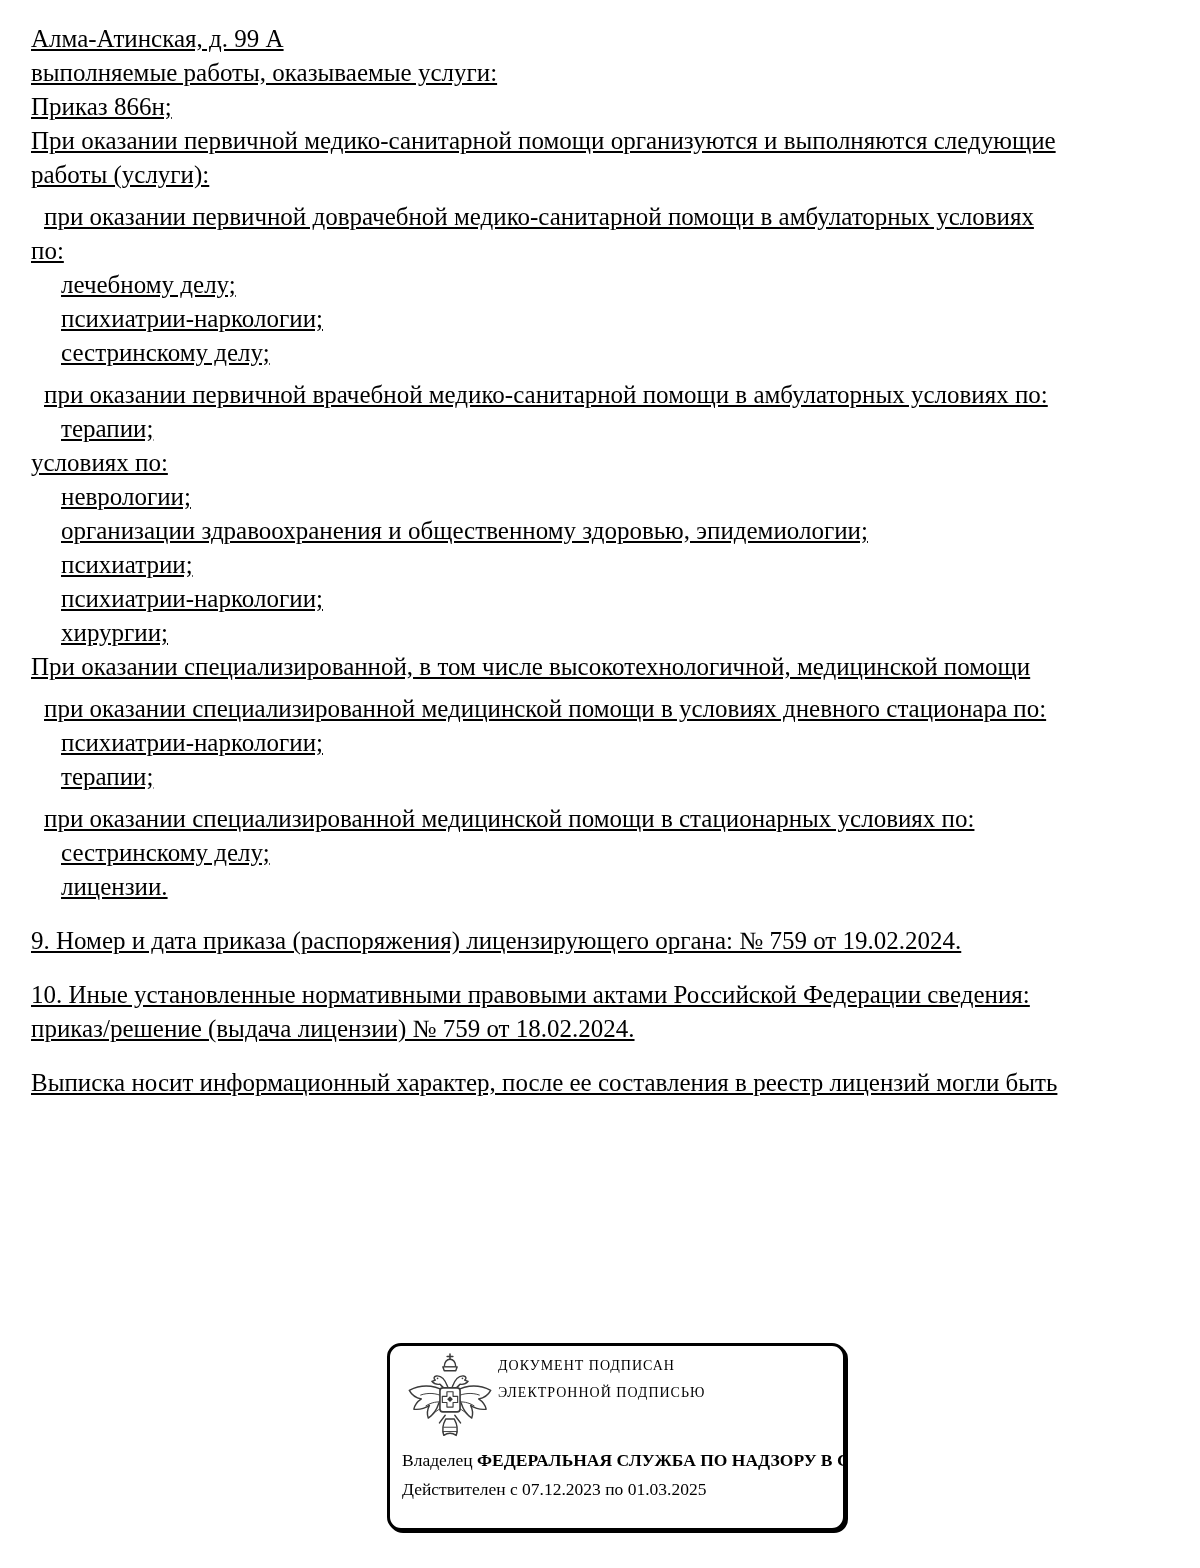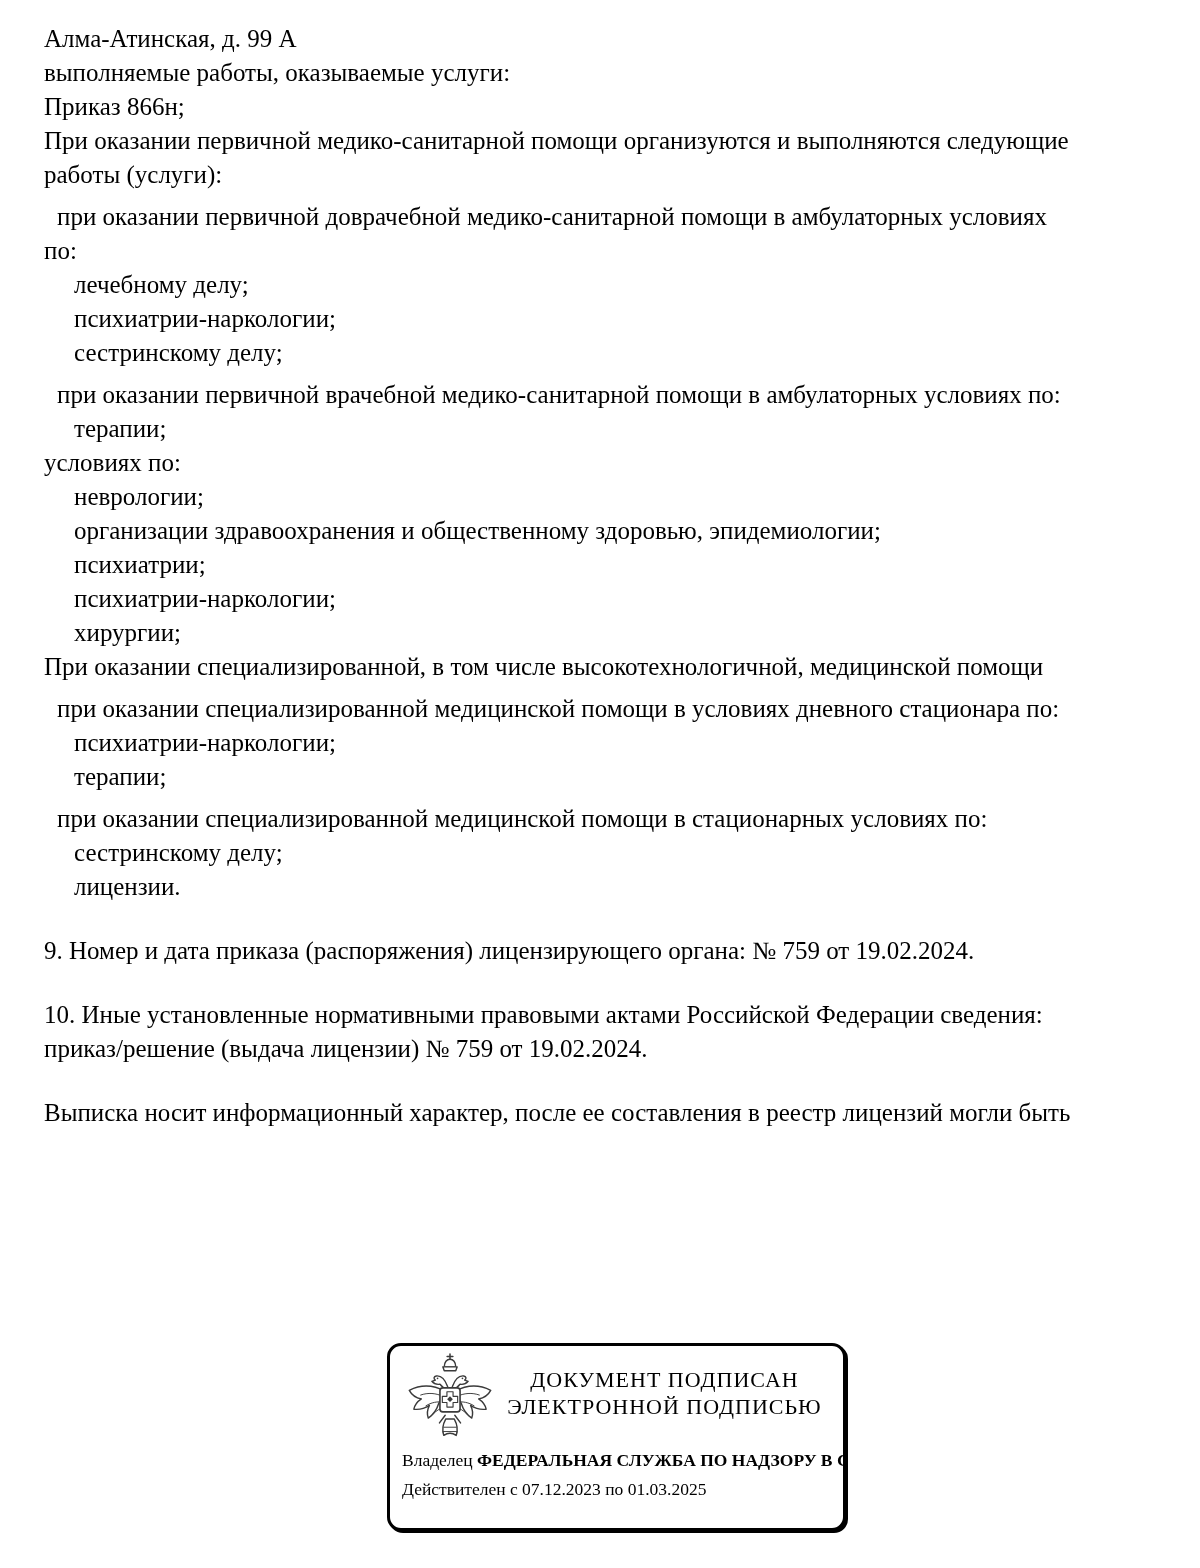--- a/index.html
+++ b/index.html
@@ -5,53 +5,52 @@
   html, body { margin: 0; padding: 0; }
   body {
     width: 1200px; height: 1568px;
     background: #ffffff;
     color: #000000;
     font-family: "Liberation Serif", "DejaVu Serif", serif;
     position: relative;
     overflow: hidden;
   }
   .doc {
-    padding: 22px 29px 0 44px;
+    padding: 22px 29px 0 31px;
     font-size: 25px;
+    text-decoration: underline;
   }
   .ln {
     line-height: 34px;
     white-space: nowrap;
   }
   .ind1 { padding-left: 13px; margin-top: 8px; }   
   .ind2 { padding-left: 30px; }   
-  .gap  { margin-top: 30px; }     
+  .gap  { margin-top: 20px; }     
 
   .stamp {
     position: absolute;
     left: 387px; top: 1343px;
     width: 459px; height: 188px;
     box-sizing: border-box;
     border: 3px solid #000;
     border-radius: 14px;
     background: #fff;
     box-shadow: 2px 2px 0 #000;
     overflow: hidden;
     padding: 6px 12px 0 12px;
   }
   .stamp-top { display: flex; align-items: flex-start; }
   .emblem { width: 96px; height: 92px; flex: 0 0 auto; }
   .emblem svg { width: 100%; height: 100%; display: block; }
   .stamp-title {
     flex: 1;
-    text-align: center;
-    font-size: 22px;
+    font-size: 14px;
     line-height: 27px;
     letter-spacing: 1px;
-    margin-top: 14px;
   }
   .stamp-lines {
     margin-top: 2px;
     font-size: 17.5px;
     line-height: 29px;
     white-space: nowrap;
   }
   .stamp-lines b { font-weight: bold; }
 </style>
 </head>
@@ -78,21 +77,21 @@
   <div class="ln ind2">хирургии;</div>
   <div class="ln">При оказании специализированной, в том числе высокотехнологичной, медицинской помощи</div>
   <div class="ln ind1">при оказании специализированной медицинской помощи в условиях дневного стационара по:</div>
   <div class="ln ind2">психиатрии-наркологии;</div>
   <div class="ln ind2">терапии;</div>
   <div class="ln ind1">при оказании специализированной медицинской помощи в стационарных условиях по:</div>
   <div class="ln ind2">сестринскому делу;</div>
   <div class="ln ind2">лицензии.</div>
   <div class="ln gap">9. Номер и дата приказа (распоряжения) лицензирующего органа: № 759 от 19.02.2024.</div>
   <div class="ln gap">10. Иные установленные нормативными правовыми актами Российской Федерации сведения:</div>
-  <div class="ln">приказ/решение (выдача лицензии) № 759 от 19.02.2024.</div>
+  <div class="ln">приказ/решение (выдача лицензии) № 759 от 18.02.2024.</div>
   <div class="ln gap">Выписка носит информационный характер, после ее составления в реестр лицензий могли быть</div>
 </main>
 
 <div class="stamp">
   <div class="stamp-top">
     <div class="emblem">
       <svg viewBox="0 0 100 96" xmlns="http://www.w3.org/2000/svg">
         <g fill="#ffffff" stroke="#3b3b3b" stroke-width="1.5" stroke-linejoin="round" stroke-linecap="round">
 
           <path d="M50 2v6M47 4.8h6" fill="none" stroke-width="1.6"></path>

